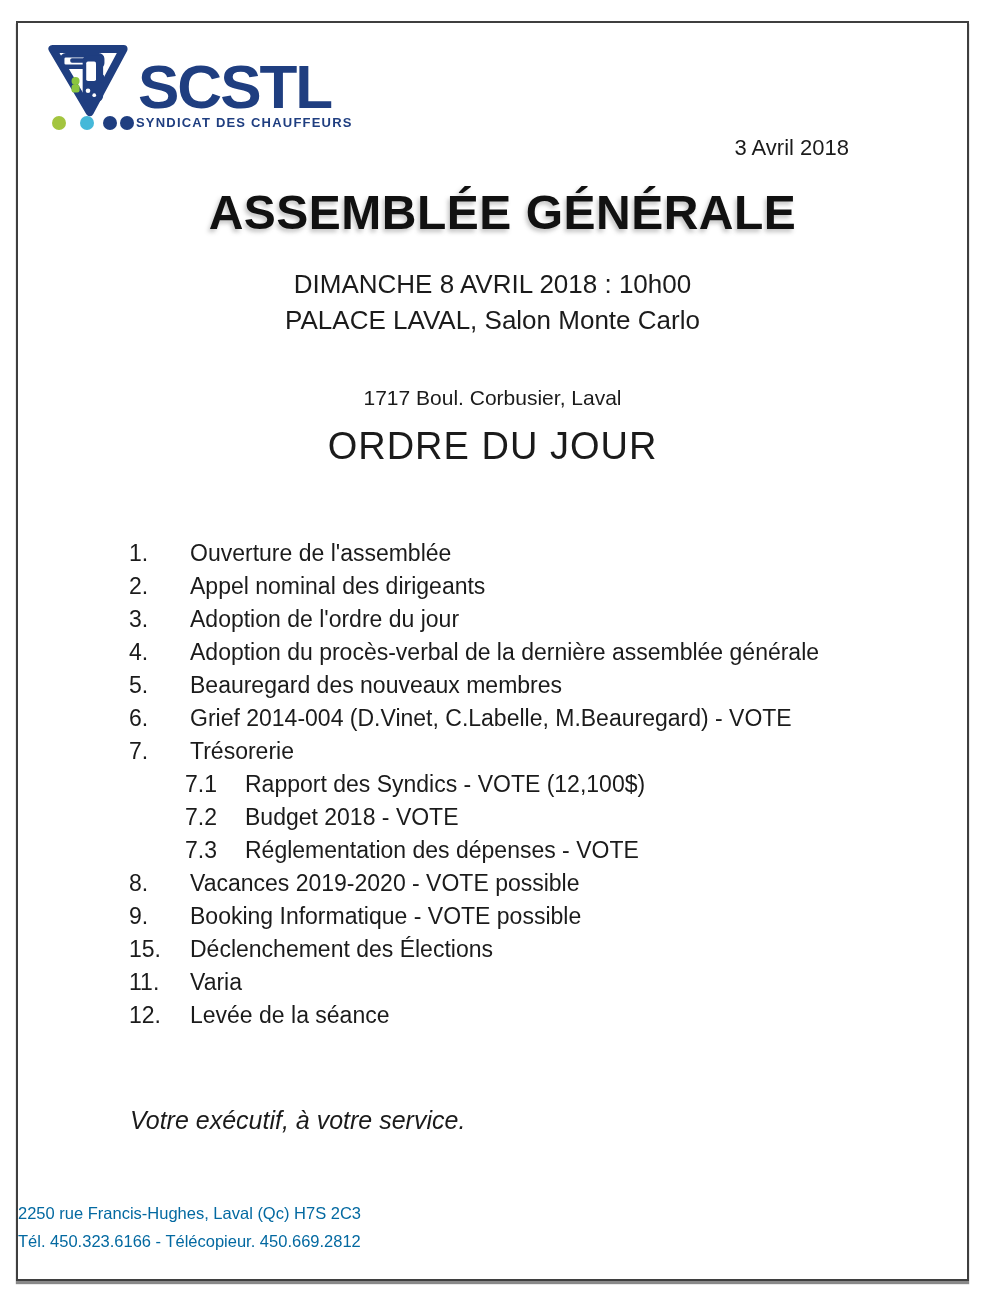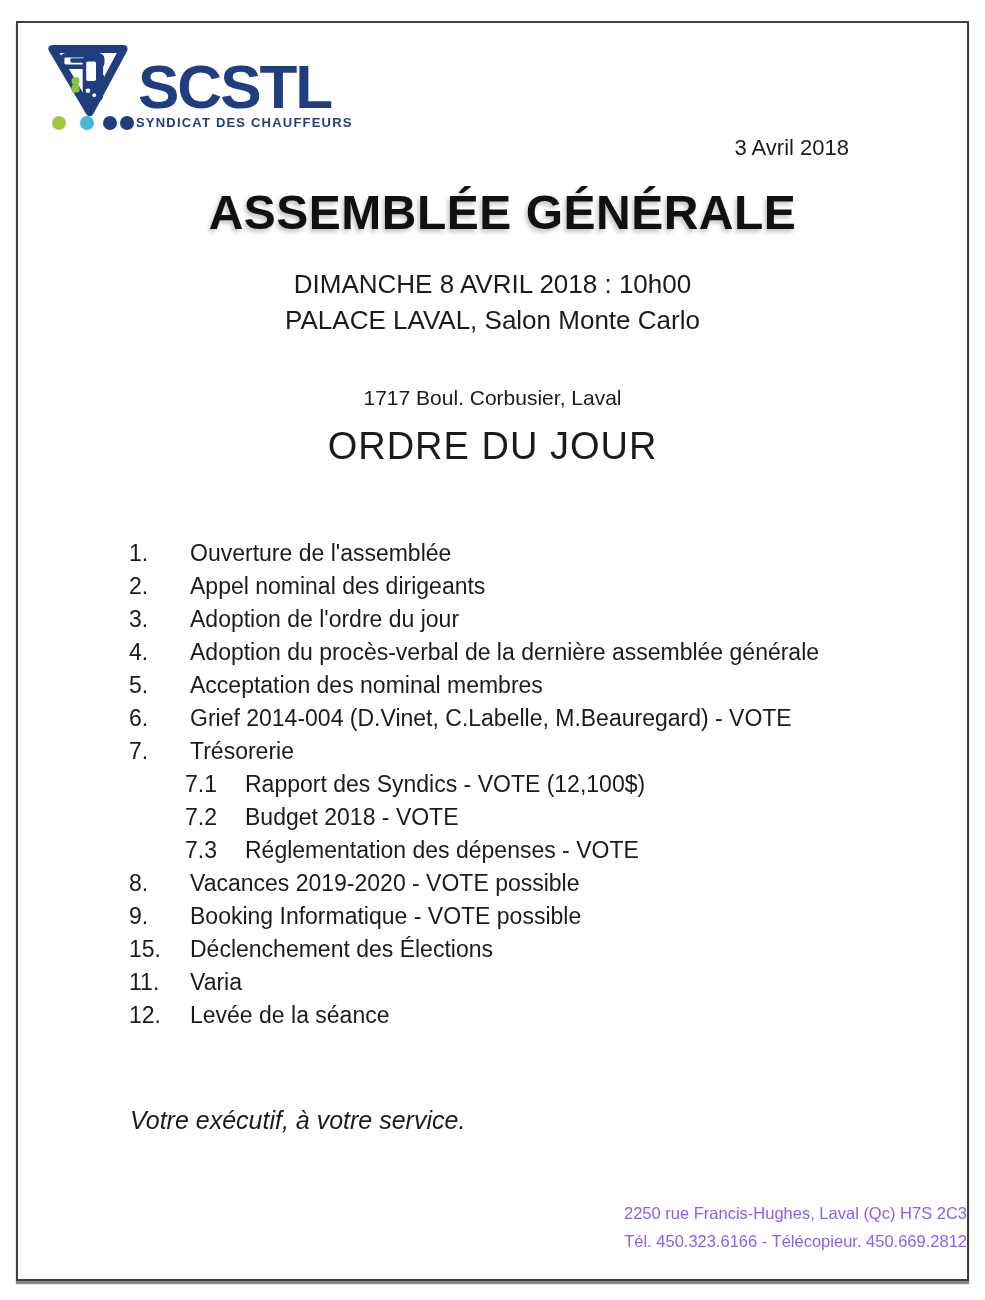--- a/index.html
+++ b/index.html
@@ -48,22 +48,22 @@
   }
   
   .agenda{position:absolute;top:514px;left:0;right:0;}
   .agenda-row{display:flex;line-height:33px;font-size:23px;}
   .agenda-row .num{flex:0 0 auto;width:61px;margin-left:111px;}
   .agenda-row .txt{flex:1 1 auto;white-space:nowrap;}
   .agenda-row.sub .num{width:60px;margin-left:167px;}
   
   .closing{position:absolute;top:1083px;left:112px;font-size:25px;font-style:italic;}
   .footer{
-    position:absolute;top:1176px;left:0;right:0;text-align:right;
-    color:#8b5cf6;font-size:16.5px;line-height:28px;
+    position:absolute;top:1176px;left:0;right:0;text-align:left;
+    color:#0369a1;font-size:16.5px;line-height:28px;
   }
 </style>
 </head>
 <body>
 
 <div class="page">
 
   <div class="logo-block">
     <div class="logo-row">
       <span>
@@ -112,21 +112,21 @@
     <div class="agenda-row">
       <span class="num">3.</span>
       <span class="txt">Adoption de l'ordre du jour</span>
     </div>
     <div class="agenda-row">
       <span class="num">4.</span>
       <span class="txt">Adoption du procès-verbal de la dernière assemblée générale</span>
     </div>
     <div class="agenda-row">
       <span class="num">5.</span>
-      <span class="txt">Acceptation des nominal membres</span>
+      <span class="txt">Beauregard des nouveaux membres</span>
     </div>
     <div class="agenda-row">
       <span class="num">6.</span>
       <span class="txt">Grief 2014-004 (D.Vinet, C.Labelle, M.Beauregard) - VOTE</span>
     </div>
     <div class="agenda-row">
       <span class="num">7.</span>
       <span class="txt">Trésorerie</span>
     </div>
     <div class="agenda-row sub">

